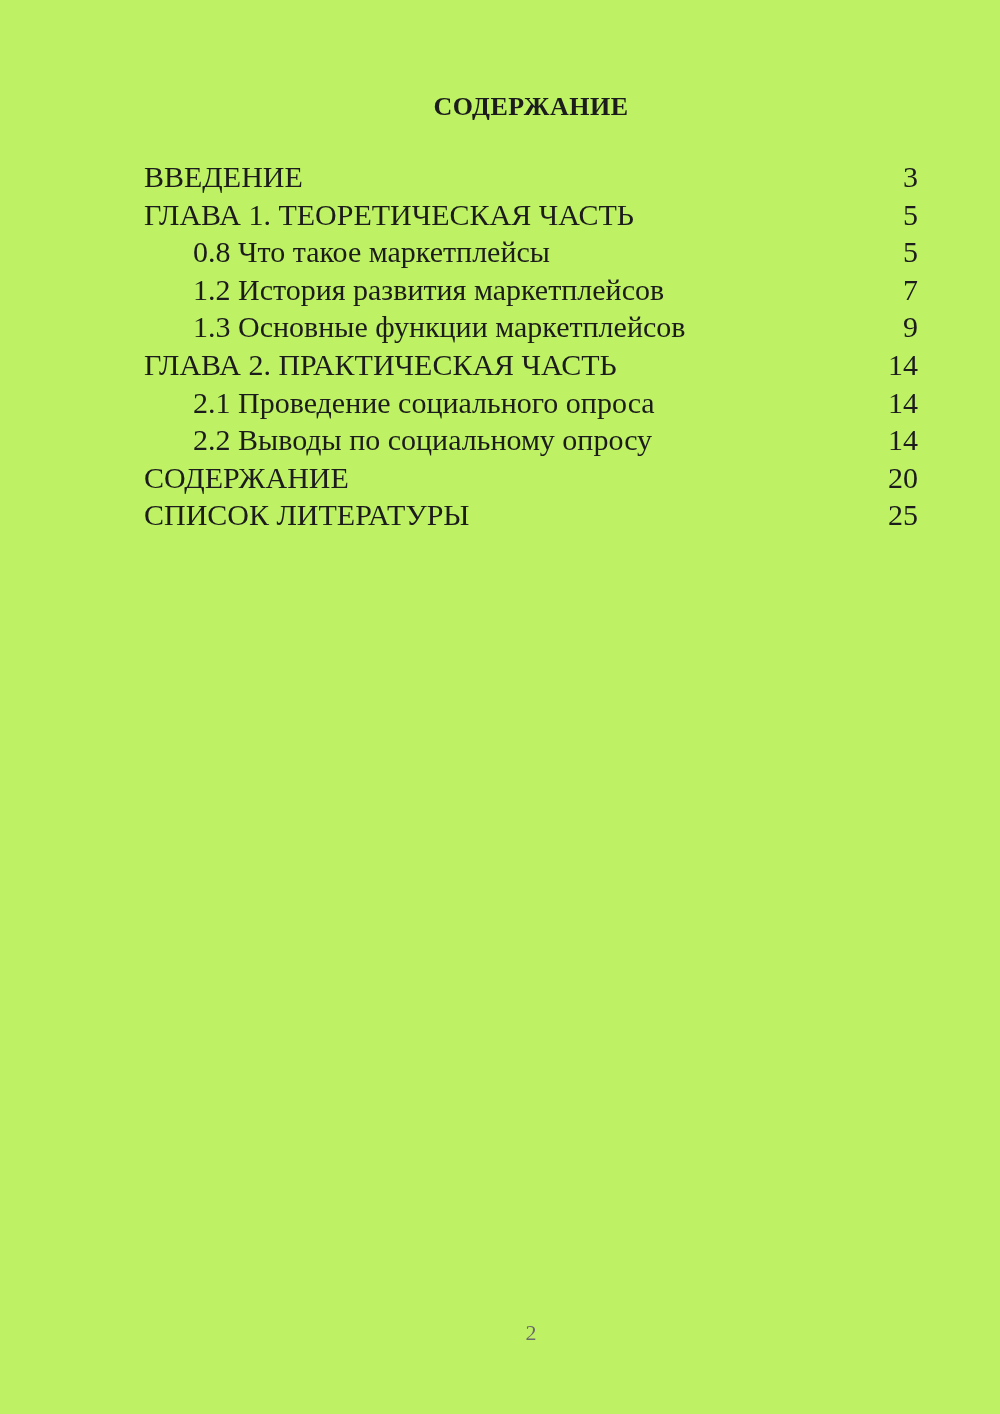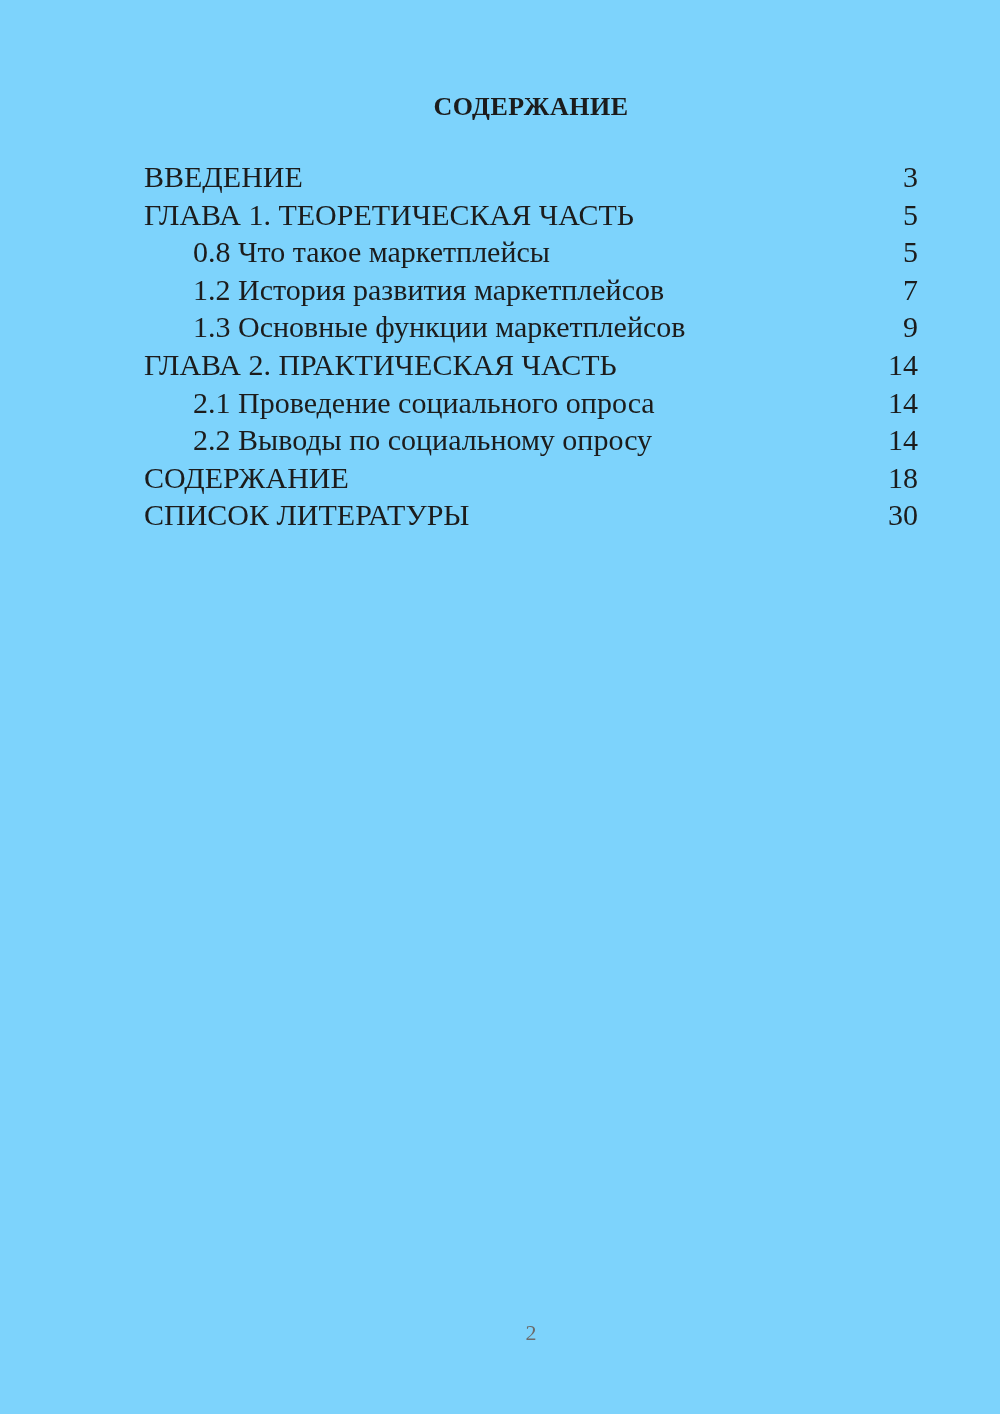--- a/index.html
+++ b/index.html
@@ -4,21 +4,21 @@
 <style>
   html, body {
     margin: 0;
     padding: 0;
     background: #ffffff;
   }
   .page {
     position: relative;
     width: 1000px;
     height: 1414px;
-    background: #7dd3fc;
+    background: #bef264;
     font-family: "Liberation Serif", "DejaVu Serif", serif;
     color: #1c1c1c;
     overflow: hidden;
   }
   .doc-title {
     position: absolute;
     top: 90px;
     left: 144px;
     width: 774px;
     text-align: center;
@@ -99,23 +99,23 @@
       <div class="toc-row level-1">
         <span class="toc-label">2.1 Проведение социального опроса</span>
         <span class="toc-page">14</span>
       </div>
       <div class="toc-row level-1">
         <span class="toc-label">2.2 Выводы по социальному опросу</span>
         <span class="toc-page">14</span>
       </div>
       <div class="toc-row level-0">
         <span class="toc-label">СОДЕРЖАНИЕ</span>
-        <span class="toc-page">18</span>
+        <span class="toc-page">20</span>
       </div>
       <div class="toc-row level-0">
         <span class="toc-label">СПИСОК ЛИТЕРАТУРЫ</span>
-        <span class="toc-page">30</span>
+        <span class="toc-page">25</span>
       </div>
     </div>
 
   <div class="page-footer">2</div>
 
 </div>
 
 </body></html>

